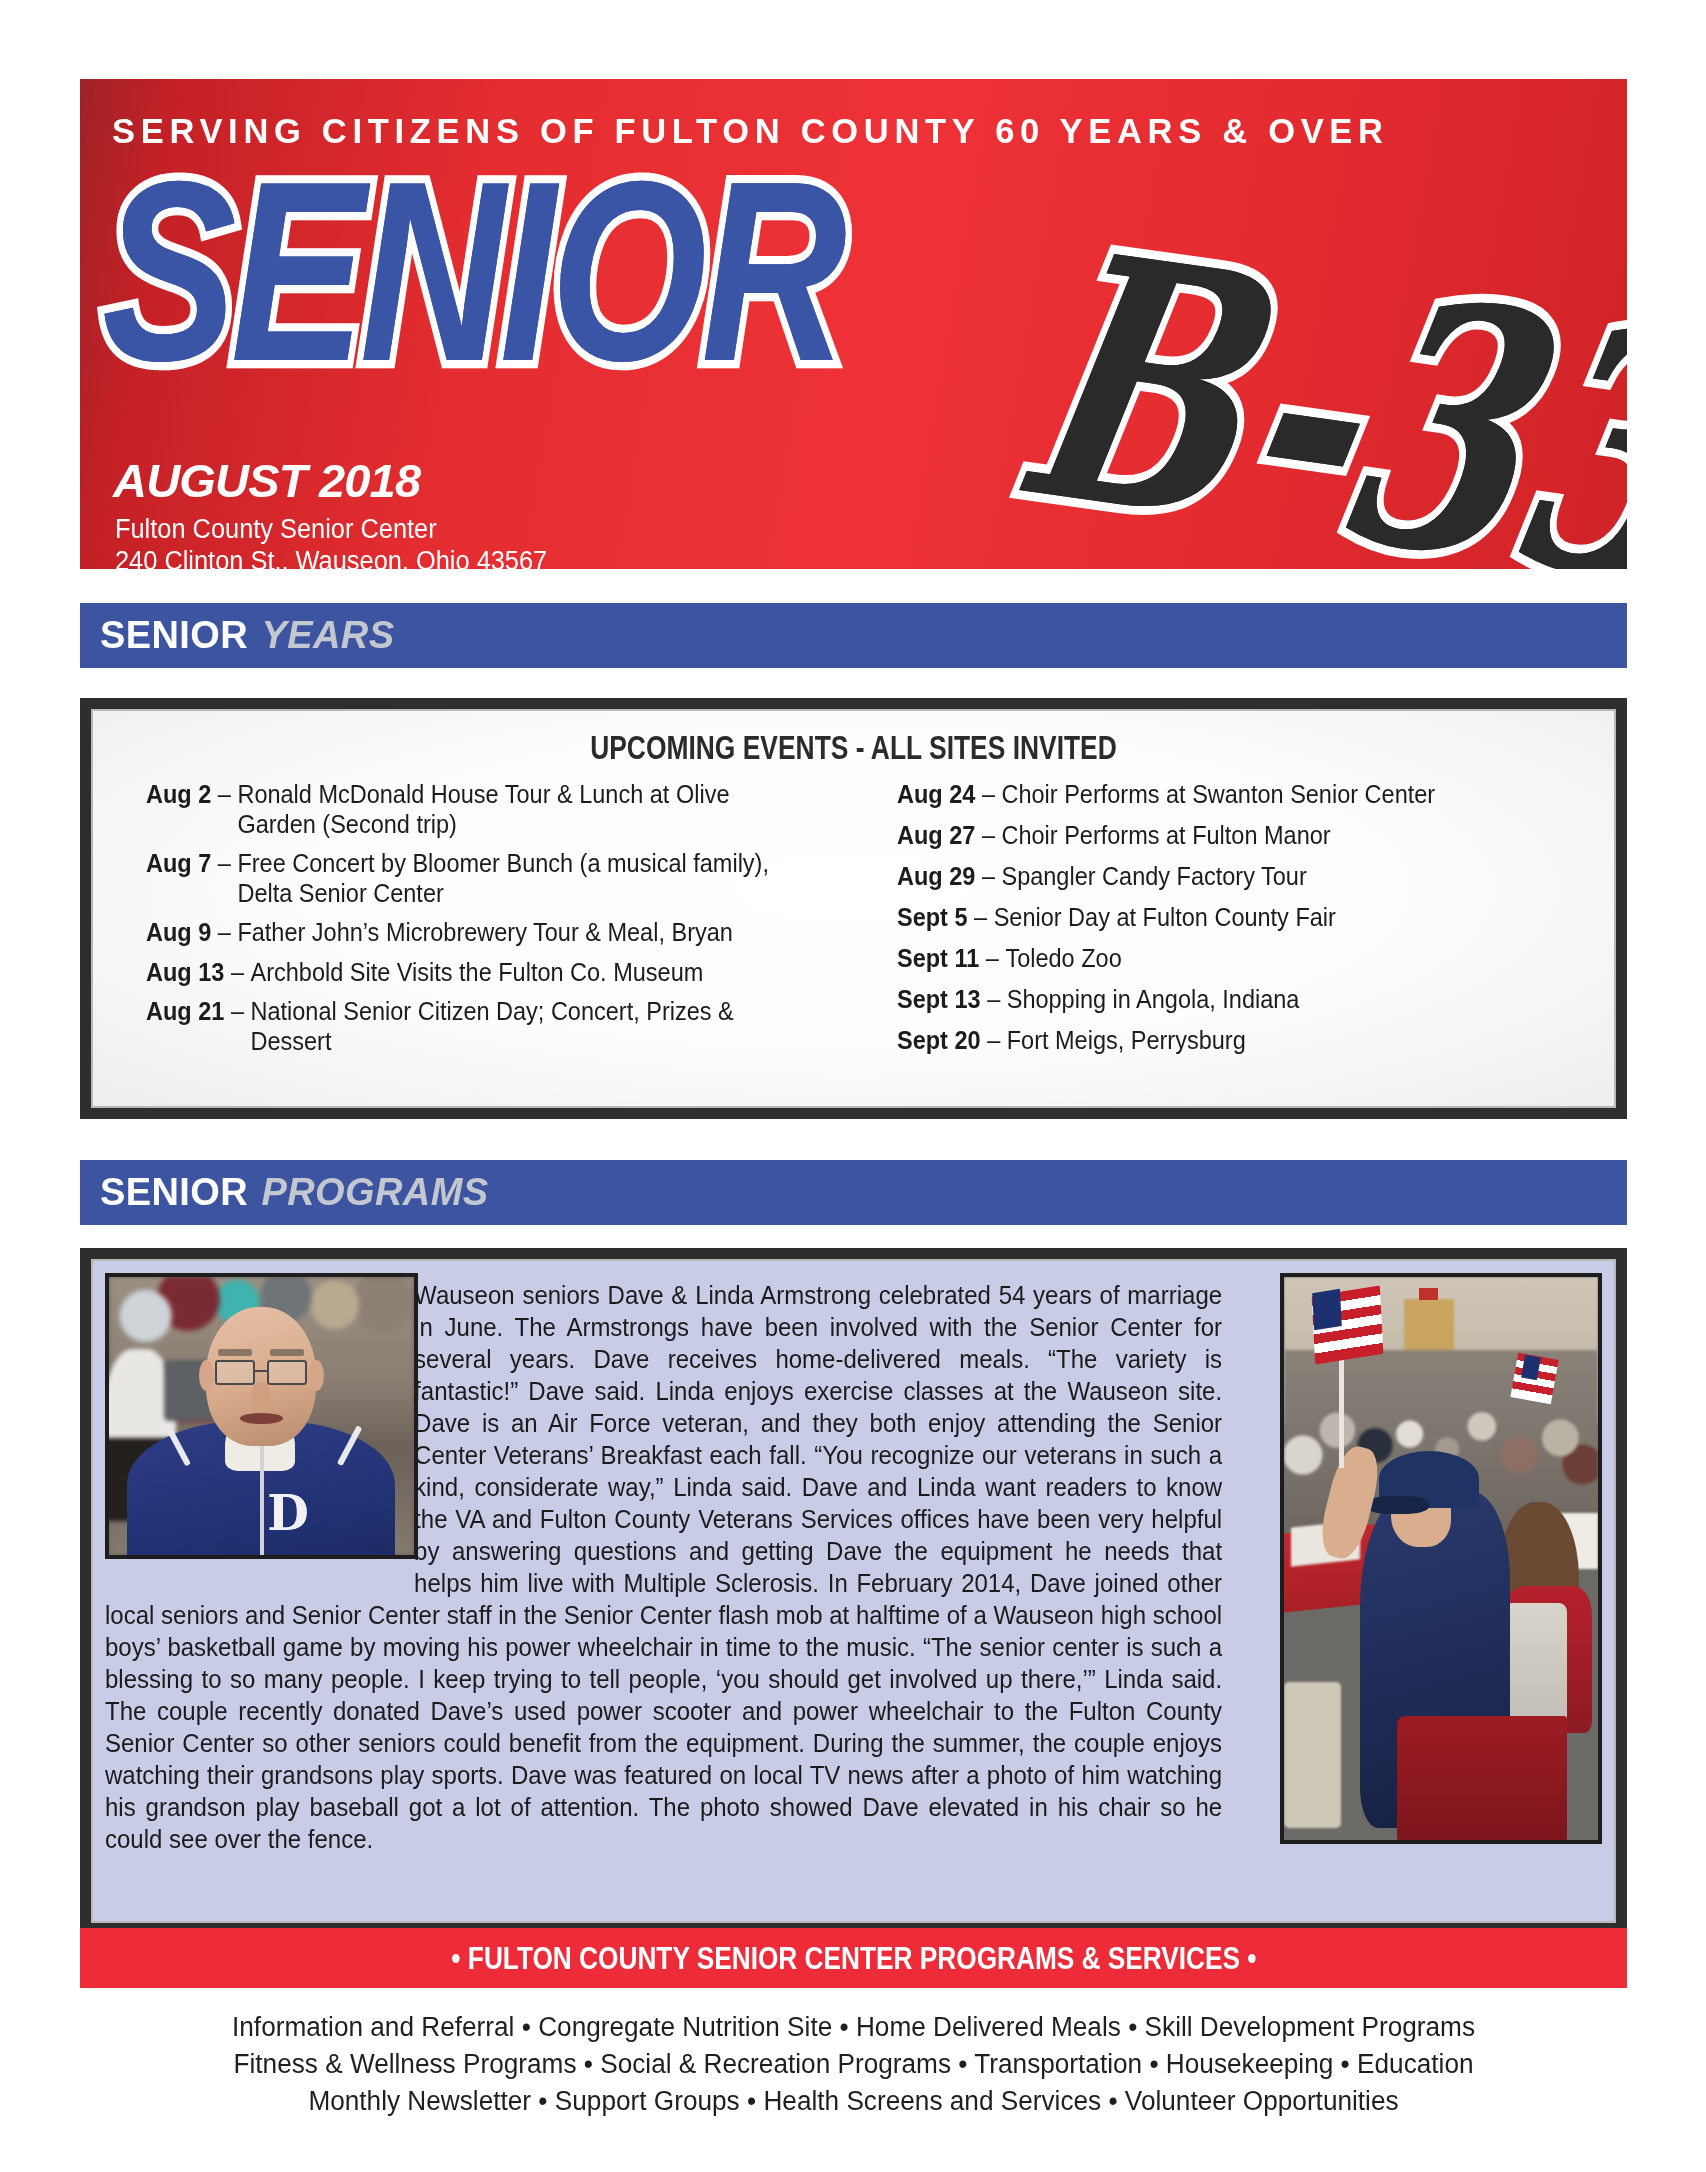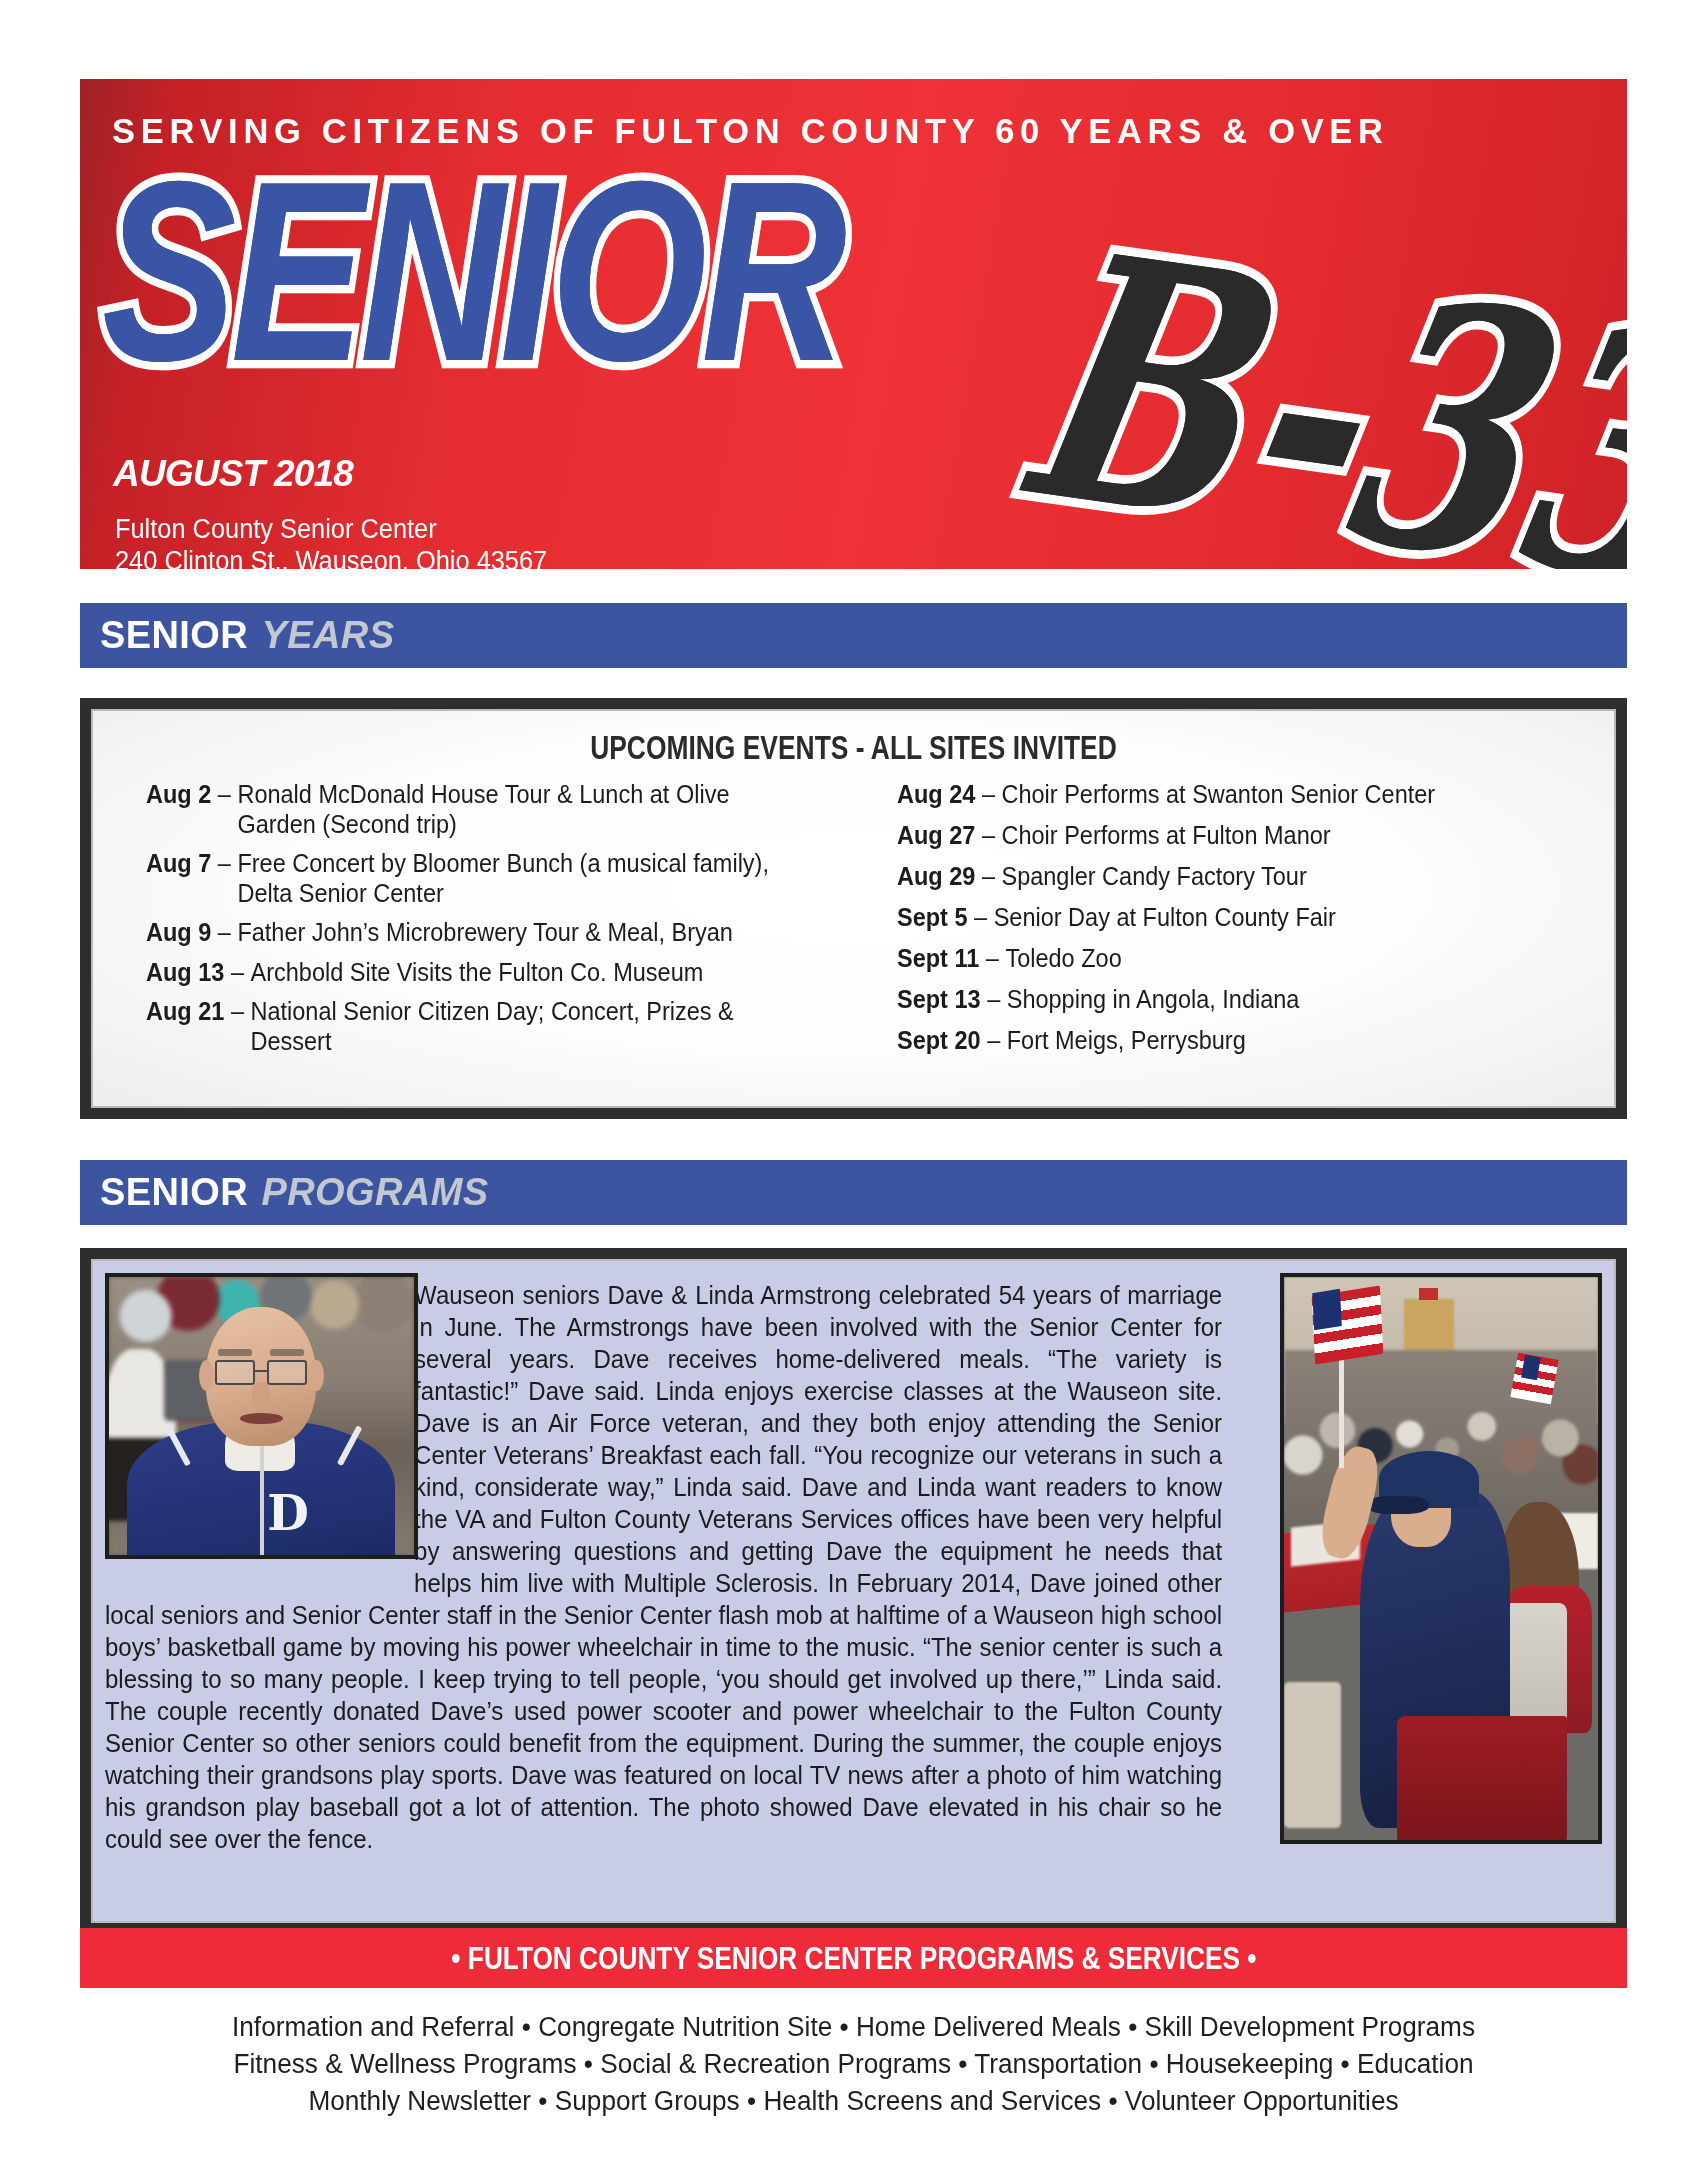--- a/index.html
+++ b/index.html
@@ -59,21 +59,21 @@
     position: absolute; left: 1015px; top: 130px;
     font-family: "DejaVu Serif", serif;
     font-size: 251px; font-style: italic; font-weight: bold;
     color: #2a2a2a;
     transform: rotate(8deg) scaleY(1.35) skewX(-8deg);
     transform-origin: left top;
     white-space: nowrap; line-height: 1;
   }
   .issue-date {
     position: absolute; left: 33px; top: 374px;
-    color: #fff; font-size: 37px; font-weight: bold; font-style: italic;
+    color: #fff; font-size: 47px; font-weight: bold; font-style: italic;
     letter-spacing: -0.8px; white-space: nowrap;
   }
   .addr {
     position: absolute; left: 35px; top: 434px; color: #fff;
     font-size: 27px; line-height: 32px; white-space: nowrap;
     transform: scaleX(0.94); transform-origin: left top;
   }
 
   
   .bluebar {

